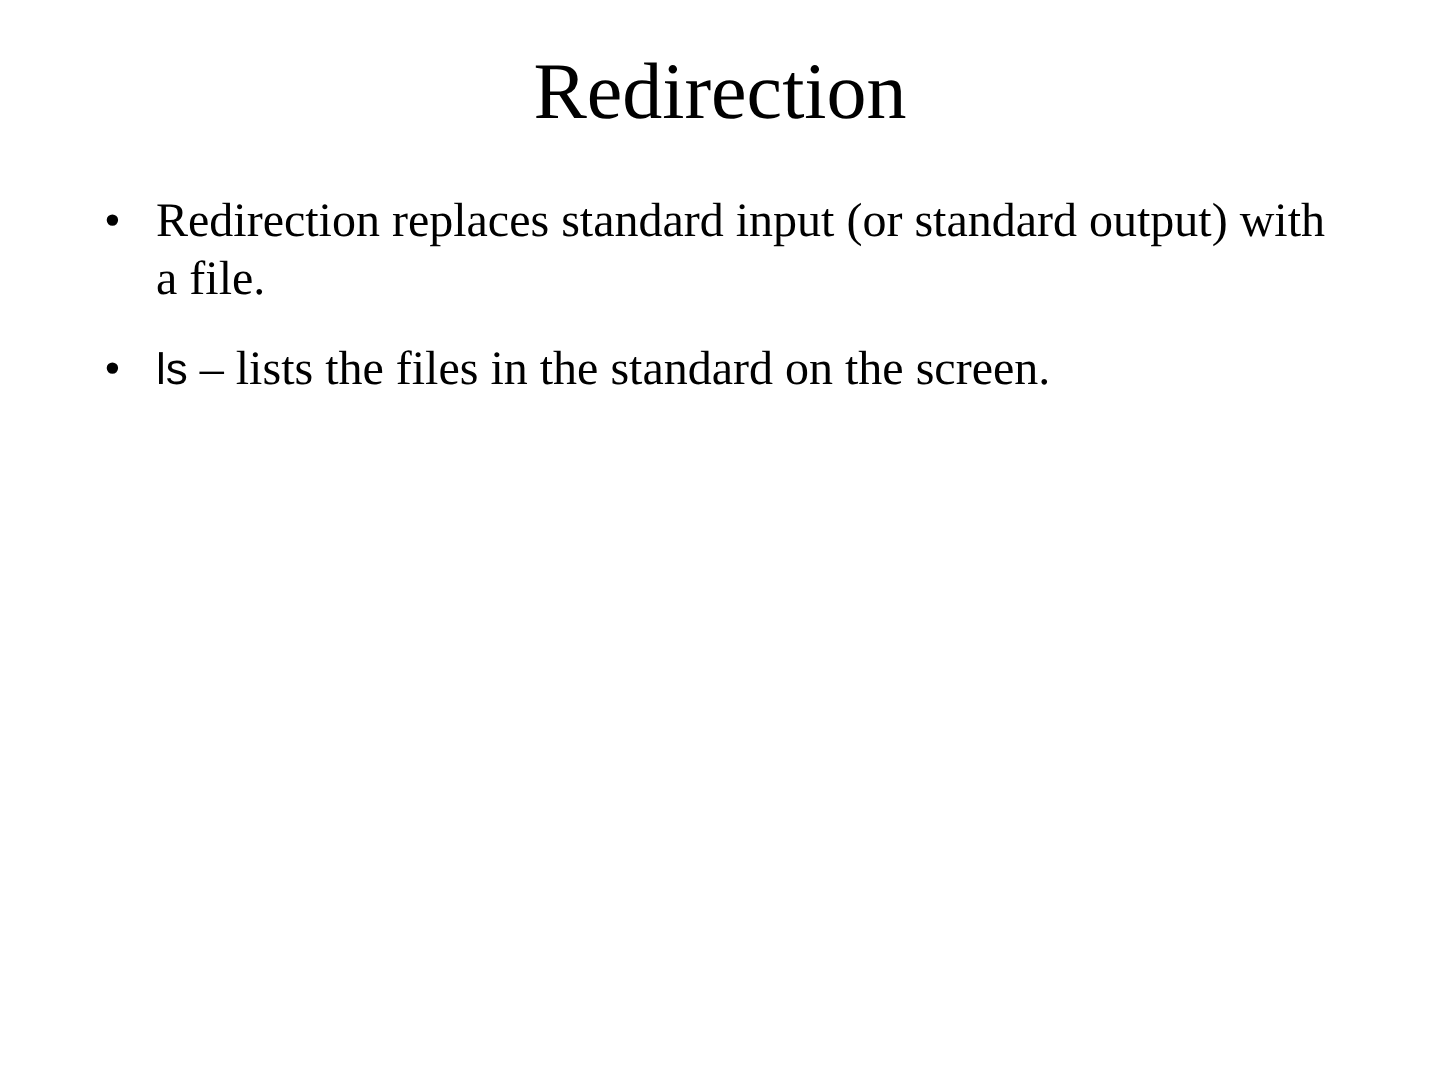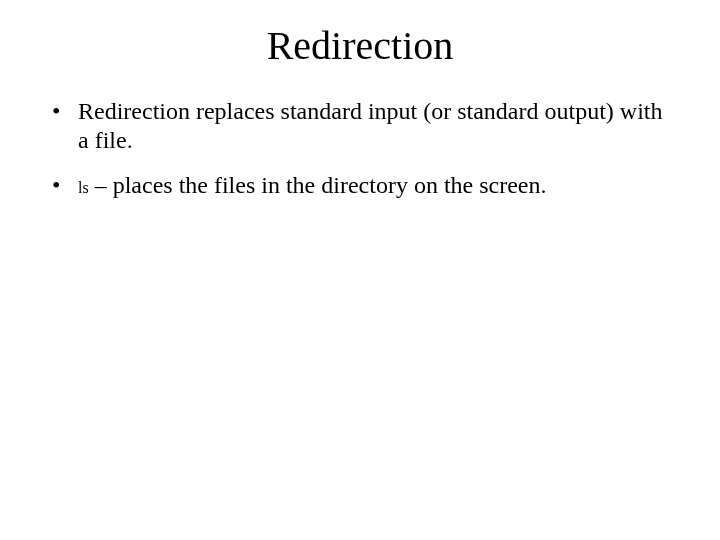--- a/index.html
+++ b/index.html
@@ -35,26 +35,26 @@
     padding-left: 30px;
     margin: 16px 0 2px 0;
   }
   ul.bullets > li::before {
     content: "•";
     position: absolute;
     left: 4px;
     top: 0;
   }
   .mono {
-    font-family: Liberation Serif, serif;
-    font-size: 16px;
+    font-family: Liberation Sans, sans-serif;
+    font-size: 22px;
   }
 </style>
 </head>
 <body>
 
 <div class="slide">
   <h1 class="title">Redirection</h1>
   <ul class="bullets">
     <li><span>Redirection replaces standard input (or standard output) with a file.</span></li>
-    <li><span class="mono">ls</span><span> – places the files in the directory on the screen.</span></li>
+    <li><span class="mono">ls</span><span> – lists the files in the standard on the screen.</span></li>
   </ul>
 </div>
 
 </body></html>

